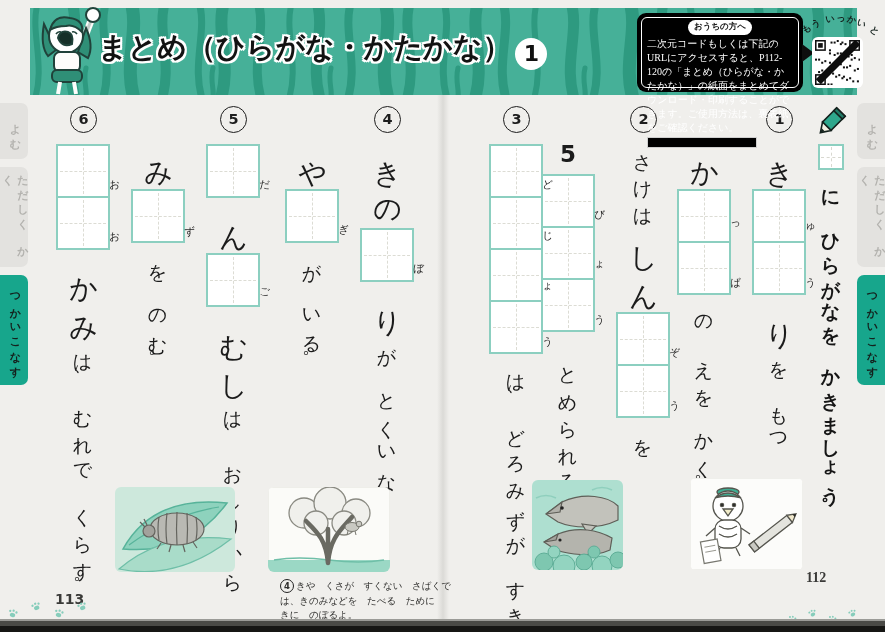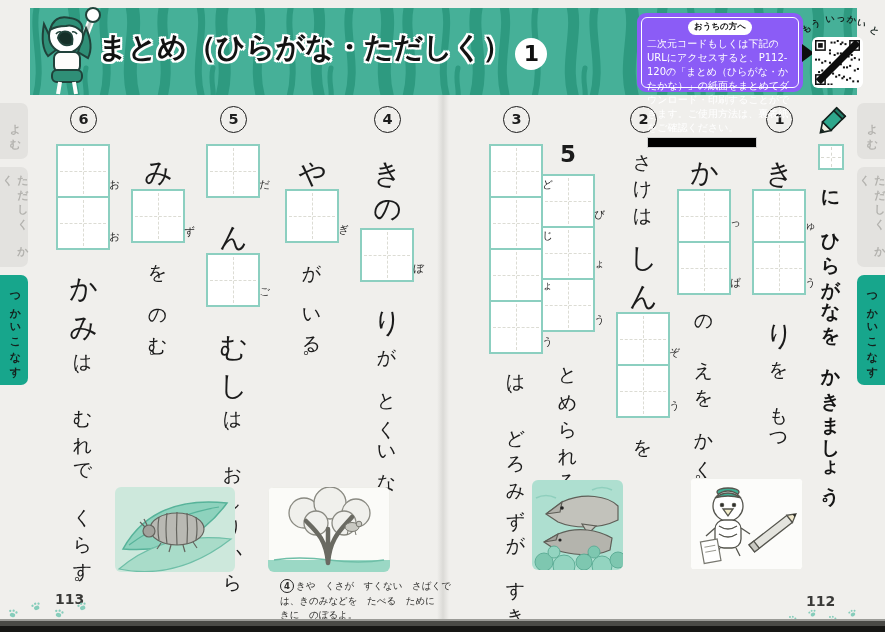--- a/index.html
+++ b/index.html
@@ -8,21 +8,21 @@
 
   
   .band{position:absolute;left:30px;top:8px;width:827px;height:87px;background:#46b098;overflow:hidden;}
   .band svg.stripes{position:absolute;left:0;top:0;}
   .mascot{position:absolute;left:30px;top:6px;width:78px;height:92px;z-index:3;}
   .page-title{position:absolute;left:98px;top:28px;z-index:2;font-size:29px;font-weight:700;color:#121212;letter-spacing:0;
     text-shadow:-2px 0 0 #fff,2px 0 0 #fff,0 -2px 0 #fff,0 2px 0 #fff,-2px -2px 0 #fff,2px 2px 0 #fff,-2px 2px 0 #fff,2px -2px 0 #fff;white-space:nowrap;}
   .title-badge{display:inline-block;width:32px;height:32px;background:#fff;border-radius:50%;color:#111;text-align:center;line-height:32px;font-size:22px;font-weight:700;margin-left:4px;vertical-align:-4px;text-shadow:none;}
 
   
-  .pbox{position:absolute;left:637px;top:13px;width:166px;height:79px;background:#8b5cf6;border-radius:9px;z-index:4;}
+  .pbox{position:absolute;left:637px;top:13px;width:166px;height:79px;background:#000000;border-radius:9px;z-index:4;font-family:Liberation Serif, serif;}
   .pbox-inner{position:absolute;left:4px;top:4px;right:4px;bottom:4px;border:1.5px solid #fff;border-radius:6px;padding:2px 5px;}
   .pbox-arrow{position:absolute;right:-11px;top:50%;margin-top:-9px;width:0;height:0;border-top:9px solid transparent;border-bottom:9px solid transparent;border-left:12px solid #0e0e0e;}
   .pbox-label{display:block;margin:0 auto;width:64px;background:#fff;color:#0e0e0e;border-radius:8px;font-size:8.5px;font-weight:700;text-align:center;padding:1px 0 2px;}
   .pbox-body{color:#fff;font-size:10px;line-height:1.4;margin-top:2px;text-align:left;}
   .pbox-redact{width:108px;height:9px;background:#000;border:1px solid #cfcfcf;margin-top:2px;}
 
   
   .qr-wrap{position:absolute;left:812px;top:37px;width:51px;height:51px;background:#fff;border-radius:6px;z-index:4;}
   .qr-wrap svg{position:absolute;left:3px;top:3px;}
   .qr-arc{position:absolute;left:793px;top:4px;width:92px;height:36px;z-index:4;}
@@ -82,21 +82,21 @@
   .caption{position:absolute;font-size:9.5px;line-height:1.55;color:#2e2e2c;}
   .cnum{display:inline-block;width:12px;height:12px;border:1.1px solid #222;border-radius:50%;font-size:8.5px;line-height:12px;text-align:center;font-weight:700;margin-right:2px;}
   #cap5{left:116px;top:579px;width:172px;}
   #cap4{left:280px;top:579px;width:172px;}
   #cap2{left:530px;top:579px;width:192px;}
   #cap1{left:698px;top:579px;width:152px;}
 
   
   .pagenum{position:absolute;font-size:14px;font-weight:700;color:#3a3a38;}
   #pn-left{left:55px;top:591px;}
-  #pn-right{left:806px;top:593px;}
+  #pn-right{left:806px;top:570px;font-family:Liberation Serif, serif;}
   .paws{position:absolute;}
   #paws-left{left:8px;top:601px;}
   #paws-right{left:788px;top:607px;}
   .gutter{position:absolute;left:437px;top:95px;width:12px;height:527px;background:linear-gradient(90deg,rgba(0,0,0,0) 0%,rgba(110,110,104,.16) 50%,rgba(0,0,0,0) 100%);}
   .footer-edge{position:absolute;left:0;bottom:0;width:885px;height:13px;background:linear-gradient(#9b9b97 0 2px,#4a4a46 2px 7px,#161614 7px);}
 </style>
 </head>
 <body>
 
 <div class="sheet">
@@ -151,21 +151,21 @@
       <path d="M20,24 Q24,8 40,12 Q54,14 52,26 Q44,18 36,20 Q26,20 20,24 Z" fill="#2f8f77"></path>
       <path d="M28,32 q4,10 14,6 q2,-10 -4,-12 q-8,-2 -10,6 Z" fill="#163029"></path>
       <path d="M26,28 q2,-3 5,-2 M42,26 q3,-1 5,2" fill="none" stroke-width="1.6"></path>
       <rect x="24" y="46" width="26" height="20" rx="6" fill="#fdfdfb"></rect>
       <rect x="22" y="64" width="30" height="12" rx="5" fill="#2f8f77"></rect>
       <line x1="30" y1="76" x2="28" y2="88" stroke-width="4" stroke="#fdfdfb"></line>
       <line x1="44" y1="76" x2="46" y2="88" stroke-width="4" stroke="#fdfdfb"></line>
     </g>
   </svg>
 
-  <div class="page-title"><span>まとめ（ひらがな・ただしく）</span><span class="title-badge">1</span></div>
+  <div class="page-title"><span>まとめ（ひらがな・かたかな）</span><span class="title-badge">1</span></div>
 
   <div class="pbox">
     <div class="pbox-arrow"></div>
     <div class="pbox-inner">
       <span class="pbox-label">おうちの方へ</span>
       <div class="pbox-body">二次元コードもしくは下記のURLにアクセスすると、P112-120の「まとめ（ひらがな・かたかな）」の紙面をまとめてダウンロード・印刷することができます。ご使用方法は、裏表紙をご確認ください。</div>
       <div class="pbox-redact"></div>
     </div>
   </div>
 

